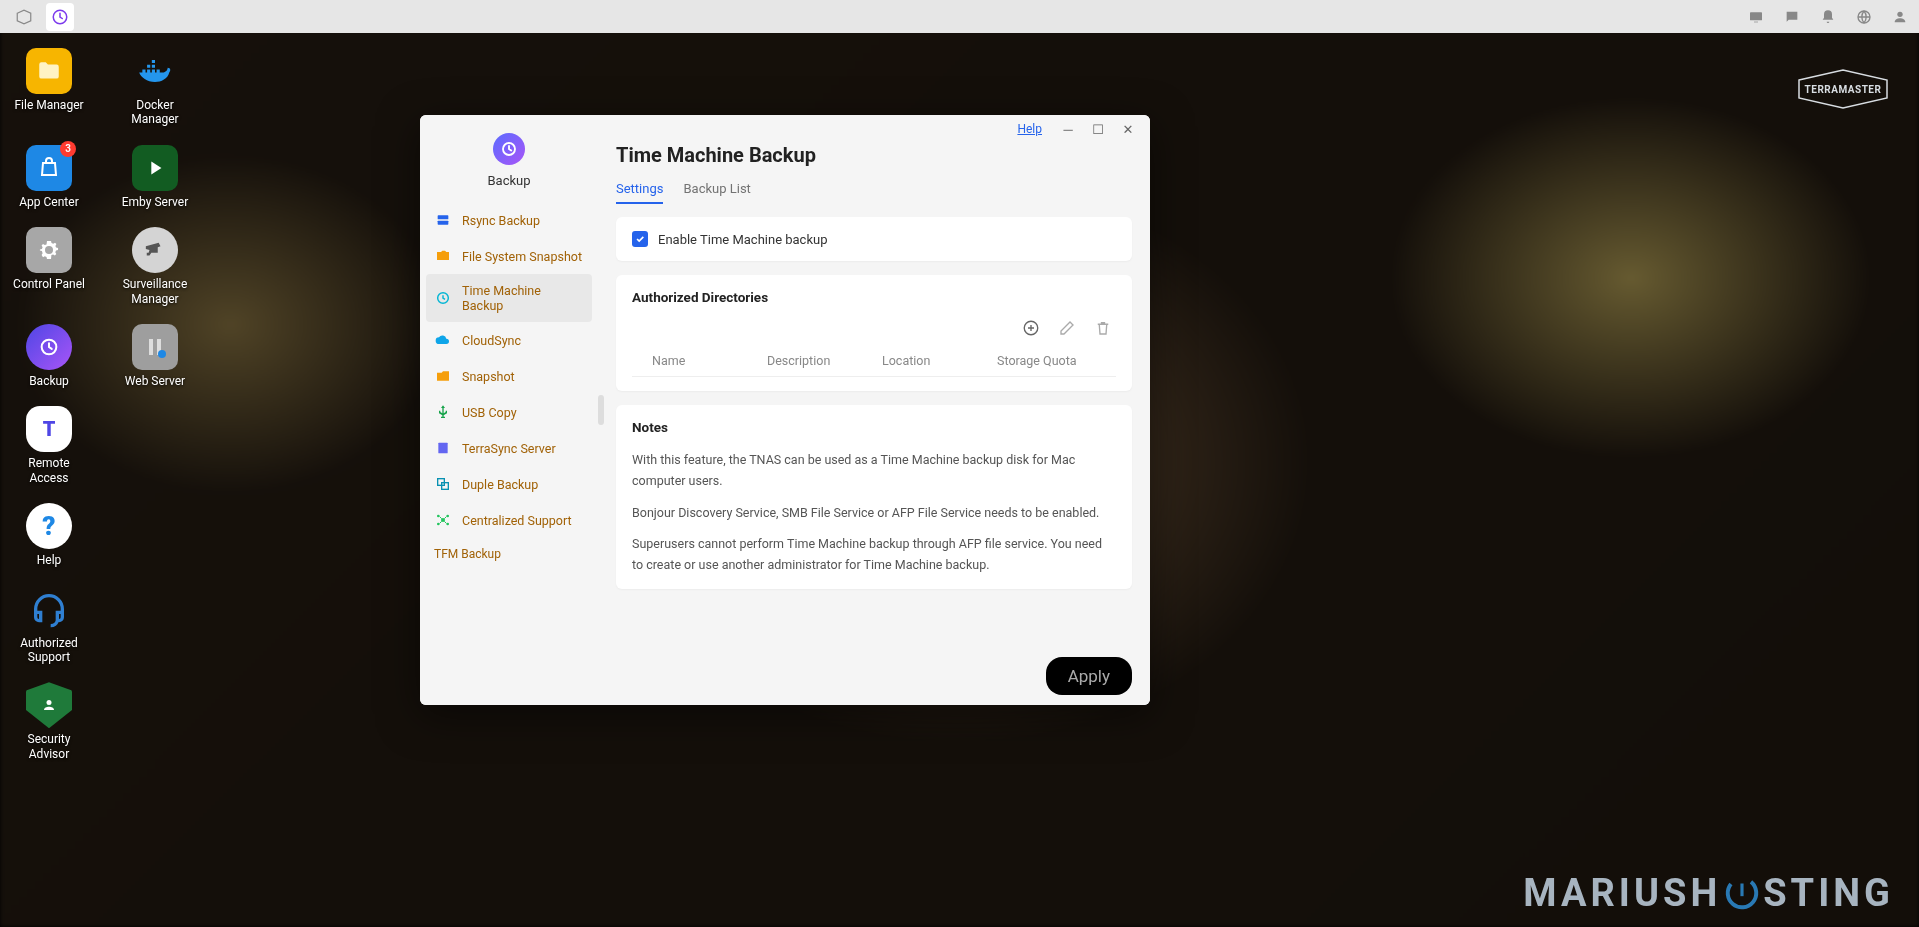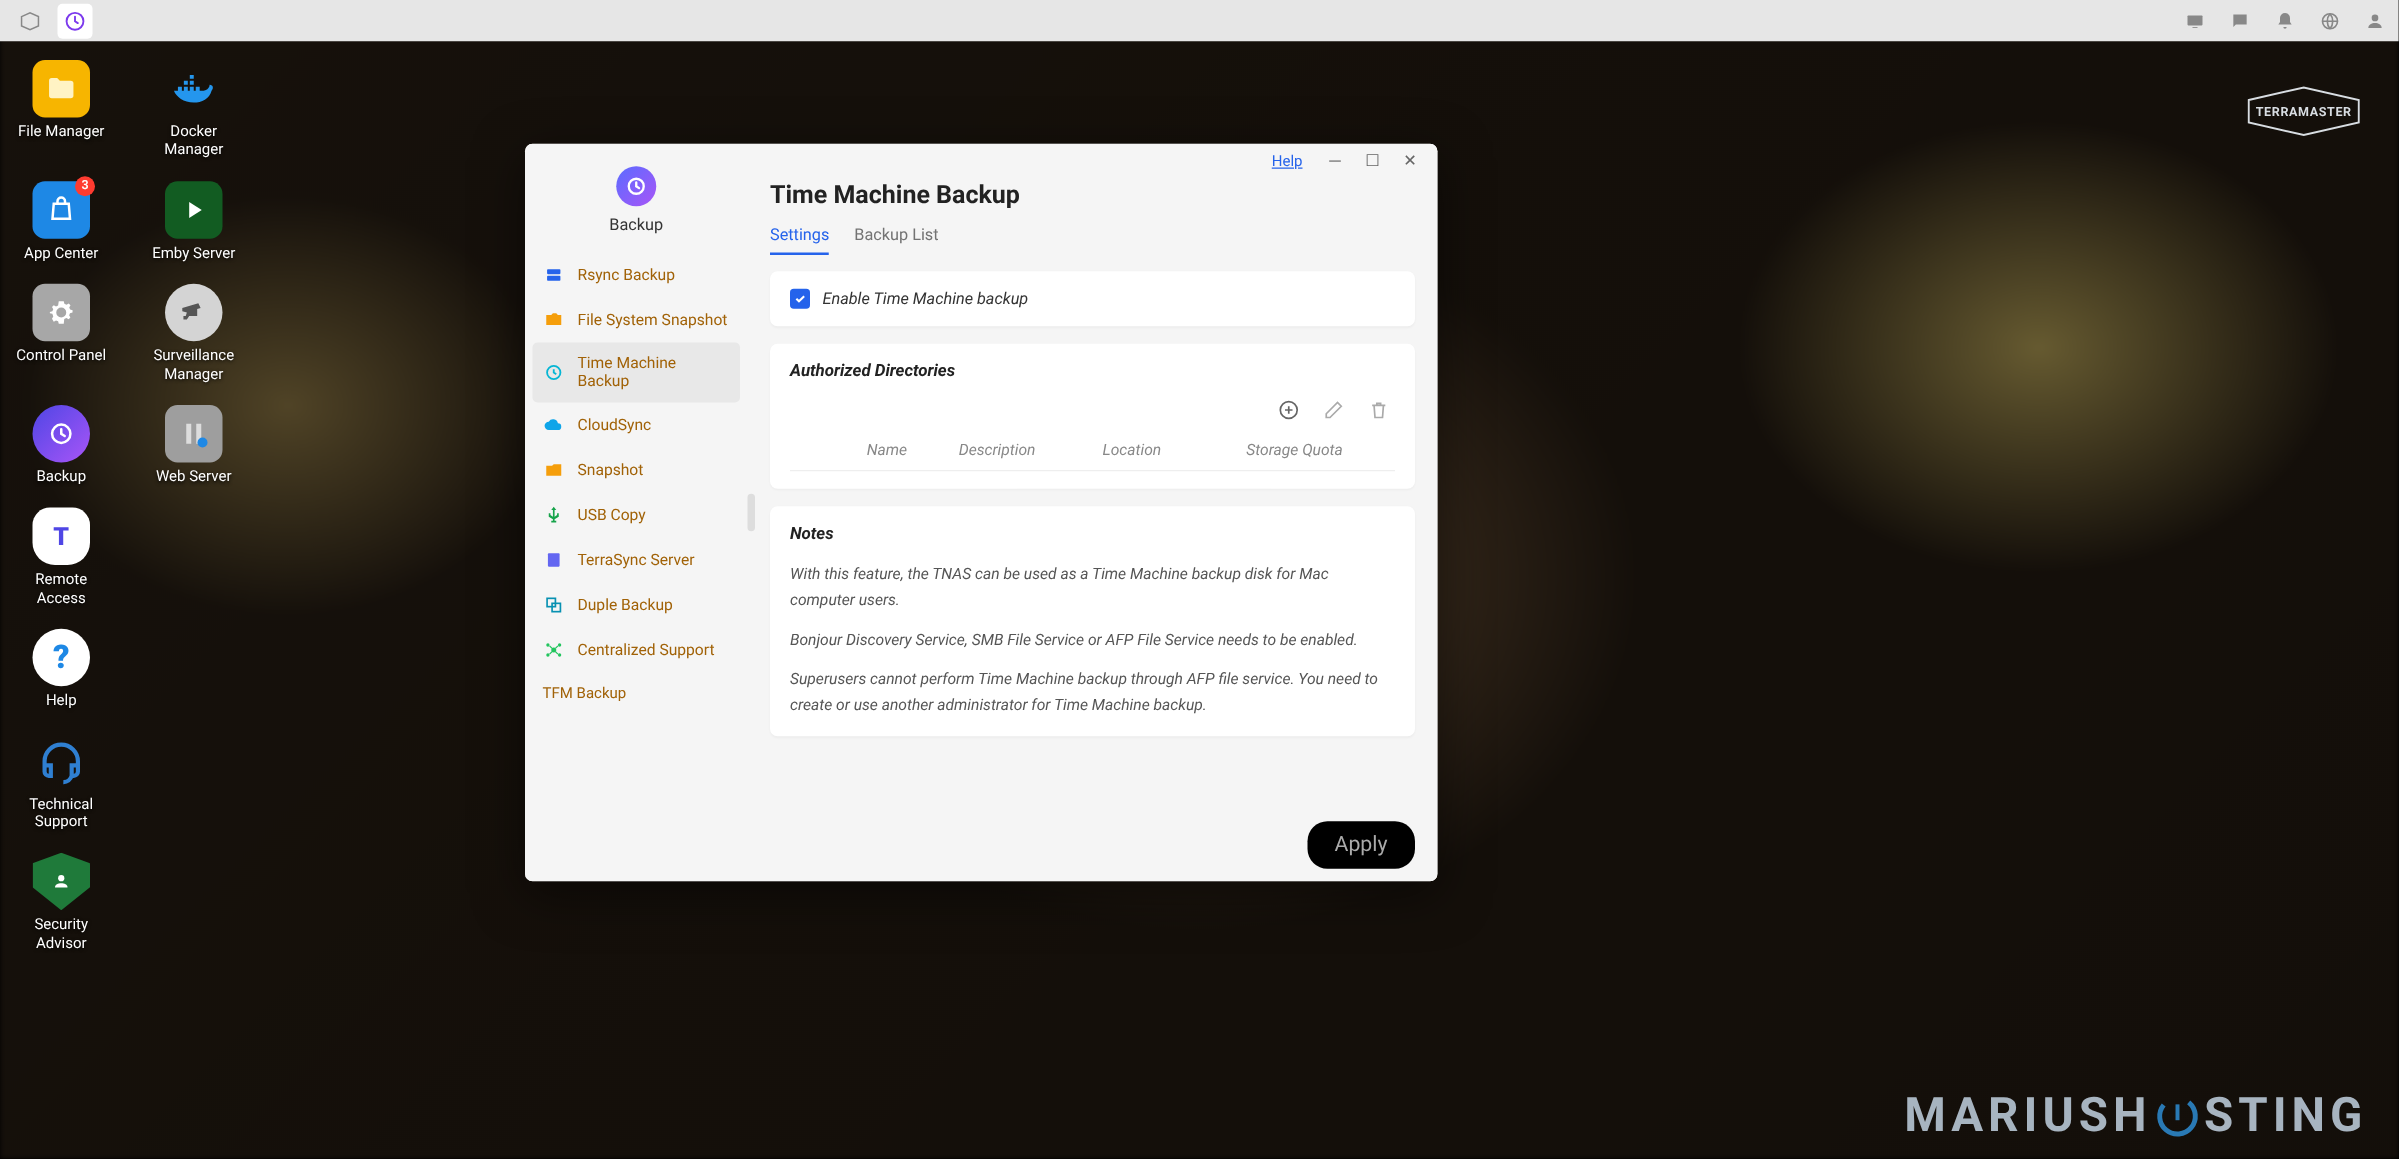--- a/index.html
+++ b/index.html
@@ -62,36 +62,36 @@
 .winbar { height:28px; display:flex; align-items:center; justify-content:flex-end; gap:6px; padding:0 10px; }
 .winbar .help-link { color:#2563eb; font-size:12px; text-decoration:underline; margin-right:8px; cursor:pointer; }
 .winbar .winctl { width:24px; height:24px; display:flex; align-items:center; justify-content:center; color:#666; cursor:pointer; font-size:13px; }
 
 .main-content { padding:0 18px 18px 18px; flex:1; display:flex; flex-direction:column; }
 .page-title { font-size:20px; font-weight:700; color:#222; margin-bottom:14px; }
 .tabs { display:flex; gap:20px; border-bottom:1px solid transparent; margin-bottom:12px; }
 .tab { font-size:13px; color:#737373; padding-bottom:6px; cursor:pointer; }
 .tab.active { color:#2563eb; border-bottom:2px solid #2563eb; }
 
-.card { background:#fff; border-radius:6px; padding:14px 16px; margin-bottom:14px; box-shadow:0 1px 2px rgba(0,0,0,0.04);font-style:italic; }
+.card { background:#fff; border-radius:6px; padding:14px 16px; margin-bottom:14px; box-shadow:0 1px 2px rgba(0,0,0,0.04); }
 .checkbox-row { display:flex; align-items:center; gap:10px; }
 .checkbox { width:16px; height:16px; border-radius:3px; background:#2563eb; display:flex; align-items:center; justify-content:center; cursor:pointer; }
 .checkbox svg { width:10px; height:10px; }
 .check-label { font-size:13px; color:#333; }
 
 .card-title { font-size:13.5px; font-weight:700; color:#222; margin-bottom:14px; }
 .card-toolbar { display:flex; gap:18px; justify-content:flex-end; margin-bottom:8px; padding-right:4px; }
 .card-toolbar .tool-icon { width:18px; height:18px; color:#aaa; cursor:pointer; }
 .card-toolbar .tool-icon.enabled { color:#666; }
 
 .tbl { width:100%; }
 .tbl-head, .tbl-row { display:flex; padding:8px 4px; font-size:12.5px; }
 .tbl-head { color:#888; border-bottom:1px solid #eee; }
 .tbl-row { color:#333; padding-top:14px; padding-bottom:6px; }
-.tbl .c1 { flex:1.2; padding-left:16px;text-align:center; }
+.tbl .c1 { flex:1.2; padding-left:16px; }
 .tbl .c2 { flex:1.2; }
 .tbl .c3 { flex:1.2; }
 .tbl .c4 { flex:1.2; }
 
 .notes-text { font-size:12.5px; color:#555; line-height:1.7; }
 
 .footer-bar { display:flex; justify-content:flex-end; padding:10px 18px; }
 .apply-btn { padding:9px 22px; background:#000000; color:#aaa; border-radius:16px; font-size:17px; cursor:not-allowed; }
 
 
@@ -241,21 +241,21 @@
       <div class="label">Help</div>
     </div>
   </div>
   <div class="icon-row">
     <div class="desktop-icon">
       <div class="icon-box">
           <svg width="40" height="40" viewBox="0 0 24 24" fill="none" stroke="#2f7fd1" stroke-width="2">
             <path d="M4 14v-2a8 8 0 0116 0v2M4 14v3a2 2 0 002 2h1v-5H4zM20 14v3a2 2 0 01-2 2h-1v-5h3zM17 19a4 4 0 01-4 3"></path>
           </svg>
         </div>
-      <div class="label">Technical Support</div>
+      <div class="label">Authorized Support</div>
     </div>
   </div>
   <div class="icon-row">
     <div class="desktop-icon">
       <div class="icon-box" style="background:#1f7a3a;clip-path:polygon(50% 0,100% 18%,100% 60%,50% 100%,0 60%,0 18%);">
           <svg width="20" height="20" viewBox="0 0 24 24" fill="#fff">
             <circle cx="12" cy="9" r="3"></circle>
             <path d="M6 18c0-3 3-4 6-4s6 1 6 4z"></path>
           </svg>
         </div>

